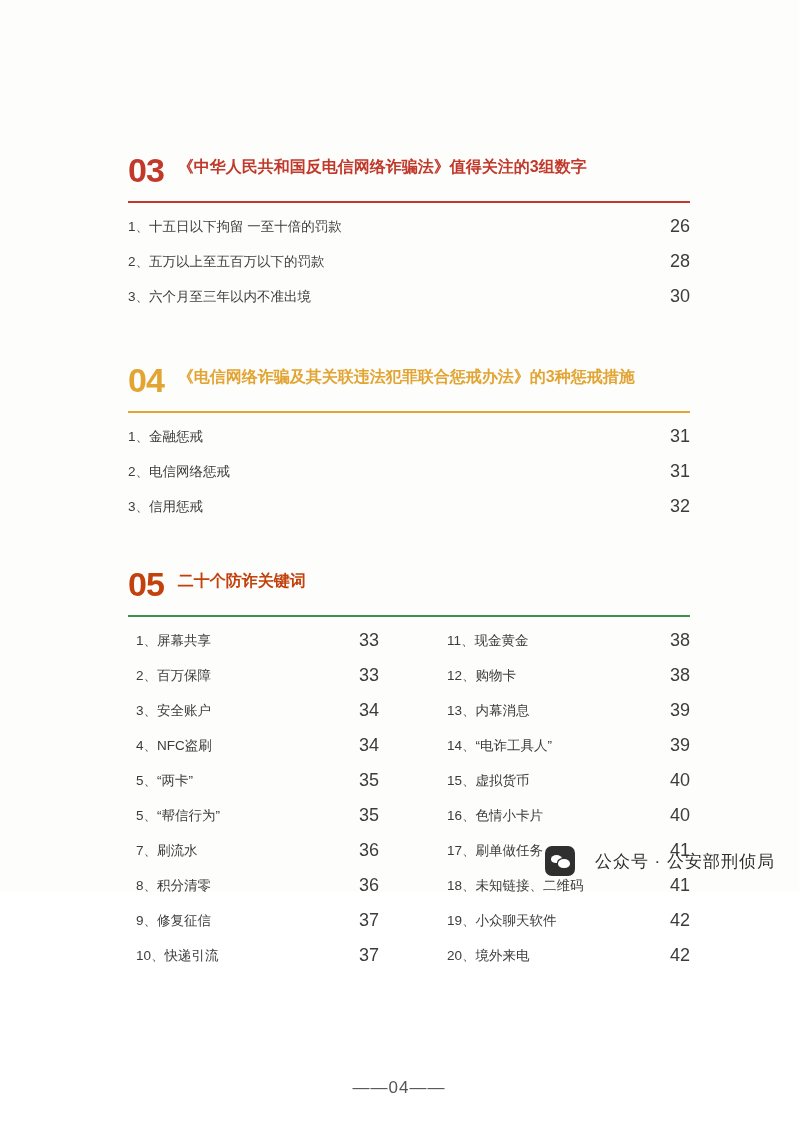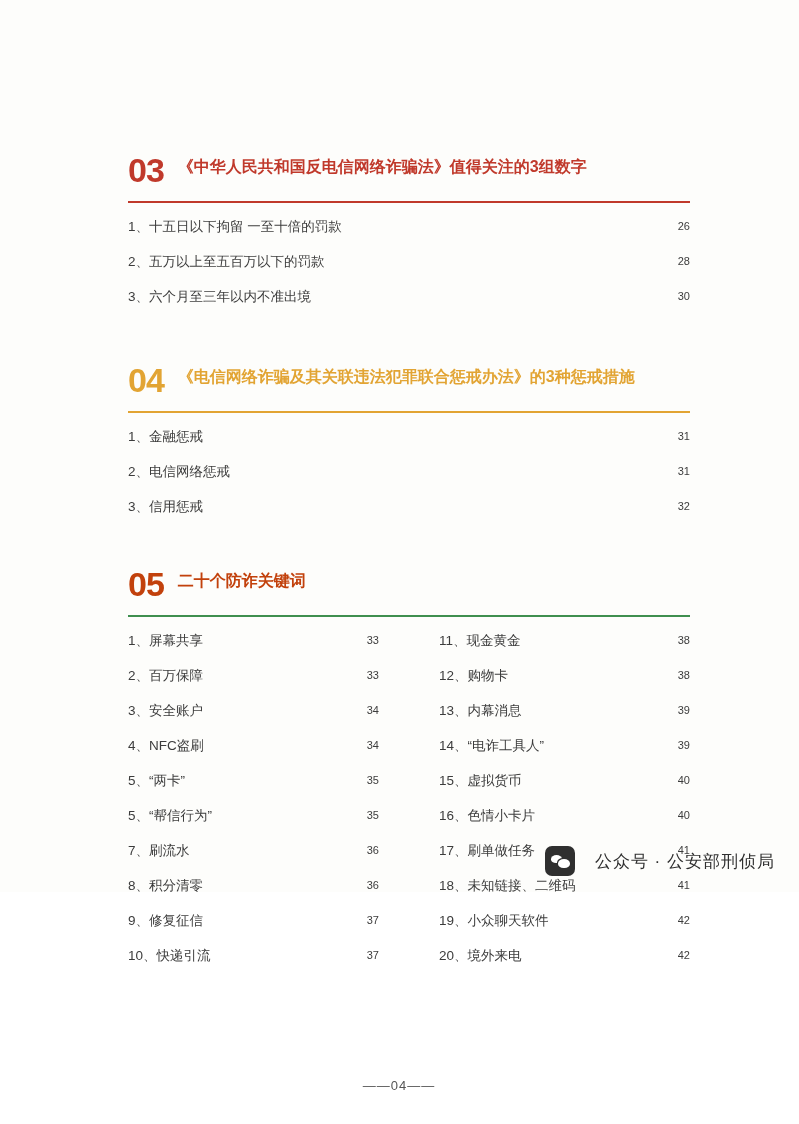--- a/index.html
+++ b/index.html
@@ -72,40 +72,40 @@
     font-size: 13.5px;
     line-height: 17px;
     padding: 9px 0;
     color: #3c3c3c;
   }
   .toc-row .label { flex: 1 1 auto; }
   .toc-row .page-no {
     flex: 0 0 auto;
     text-align: right;
     color: #3c3c3c;
-    font-size: 11px;
+    font-size: 18px;
   }
 
   
   .toc-two {
     margin-top: 6px;
     display: flex;
     gap: 60px;
   }
   .toc-col { width: 251px; }
-  .toc-col .toc-row { padding: 9px 0; }
+  .toc-col .toc-row { padding: 9px 0; margin-left: 8px; }
 
   
   .folio {
     position: absolute;
     left: 0;
     right: 1px;
     top: 1078px;
     text-align: center;
-    font-size: 13px;
+    font-size: 17px;
     color: #555555;
     letter-spacing: 1px;
   }
   .wm {
     position: absolute;
     right: 24px;
     bottom: 16px;
     display: flex;
     align-items: center;
     gap: 20px;

